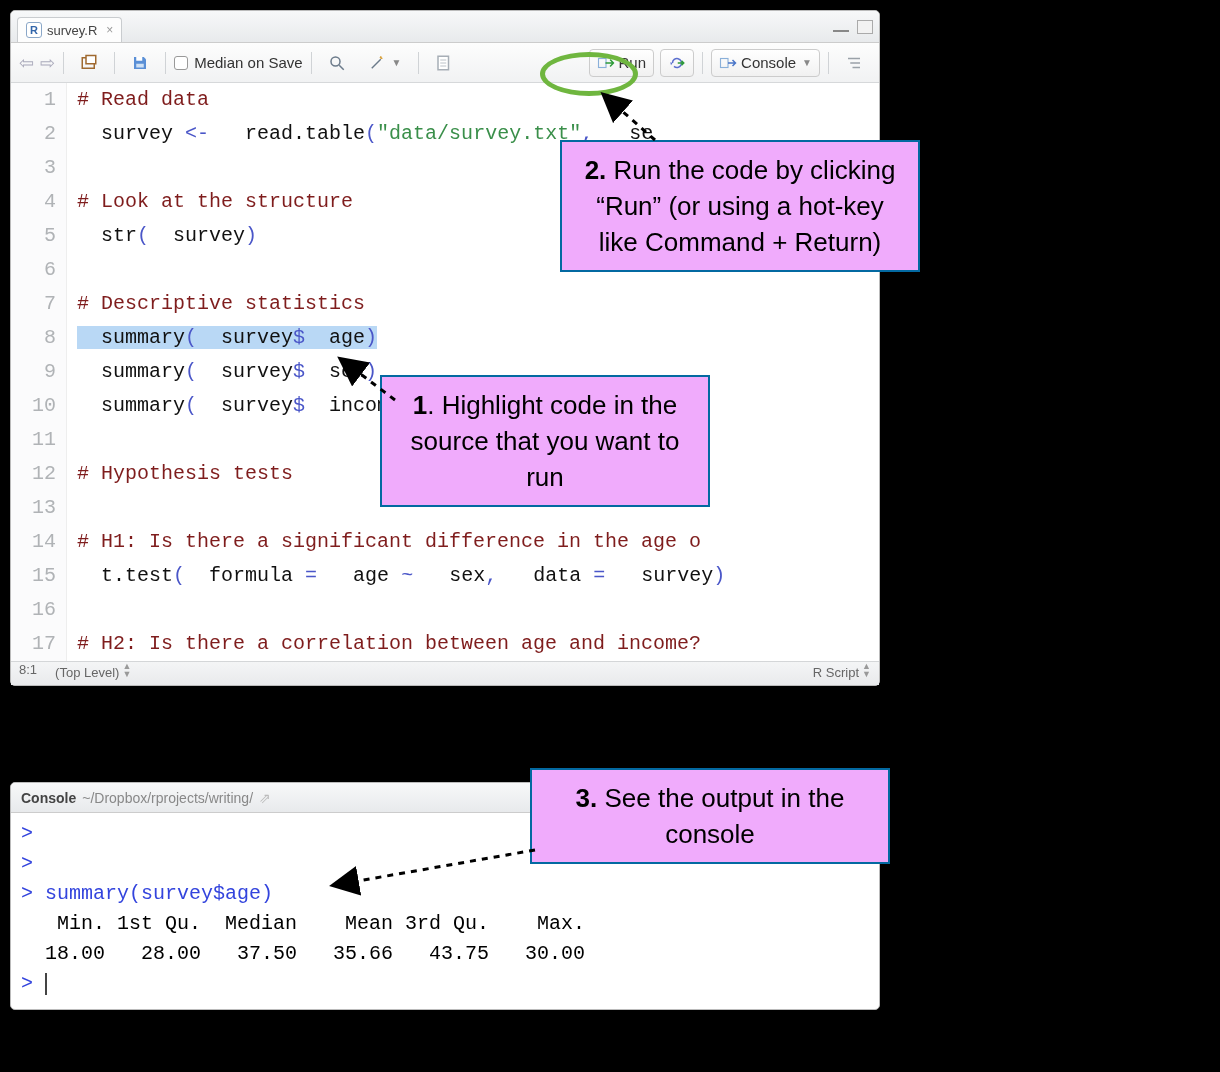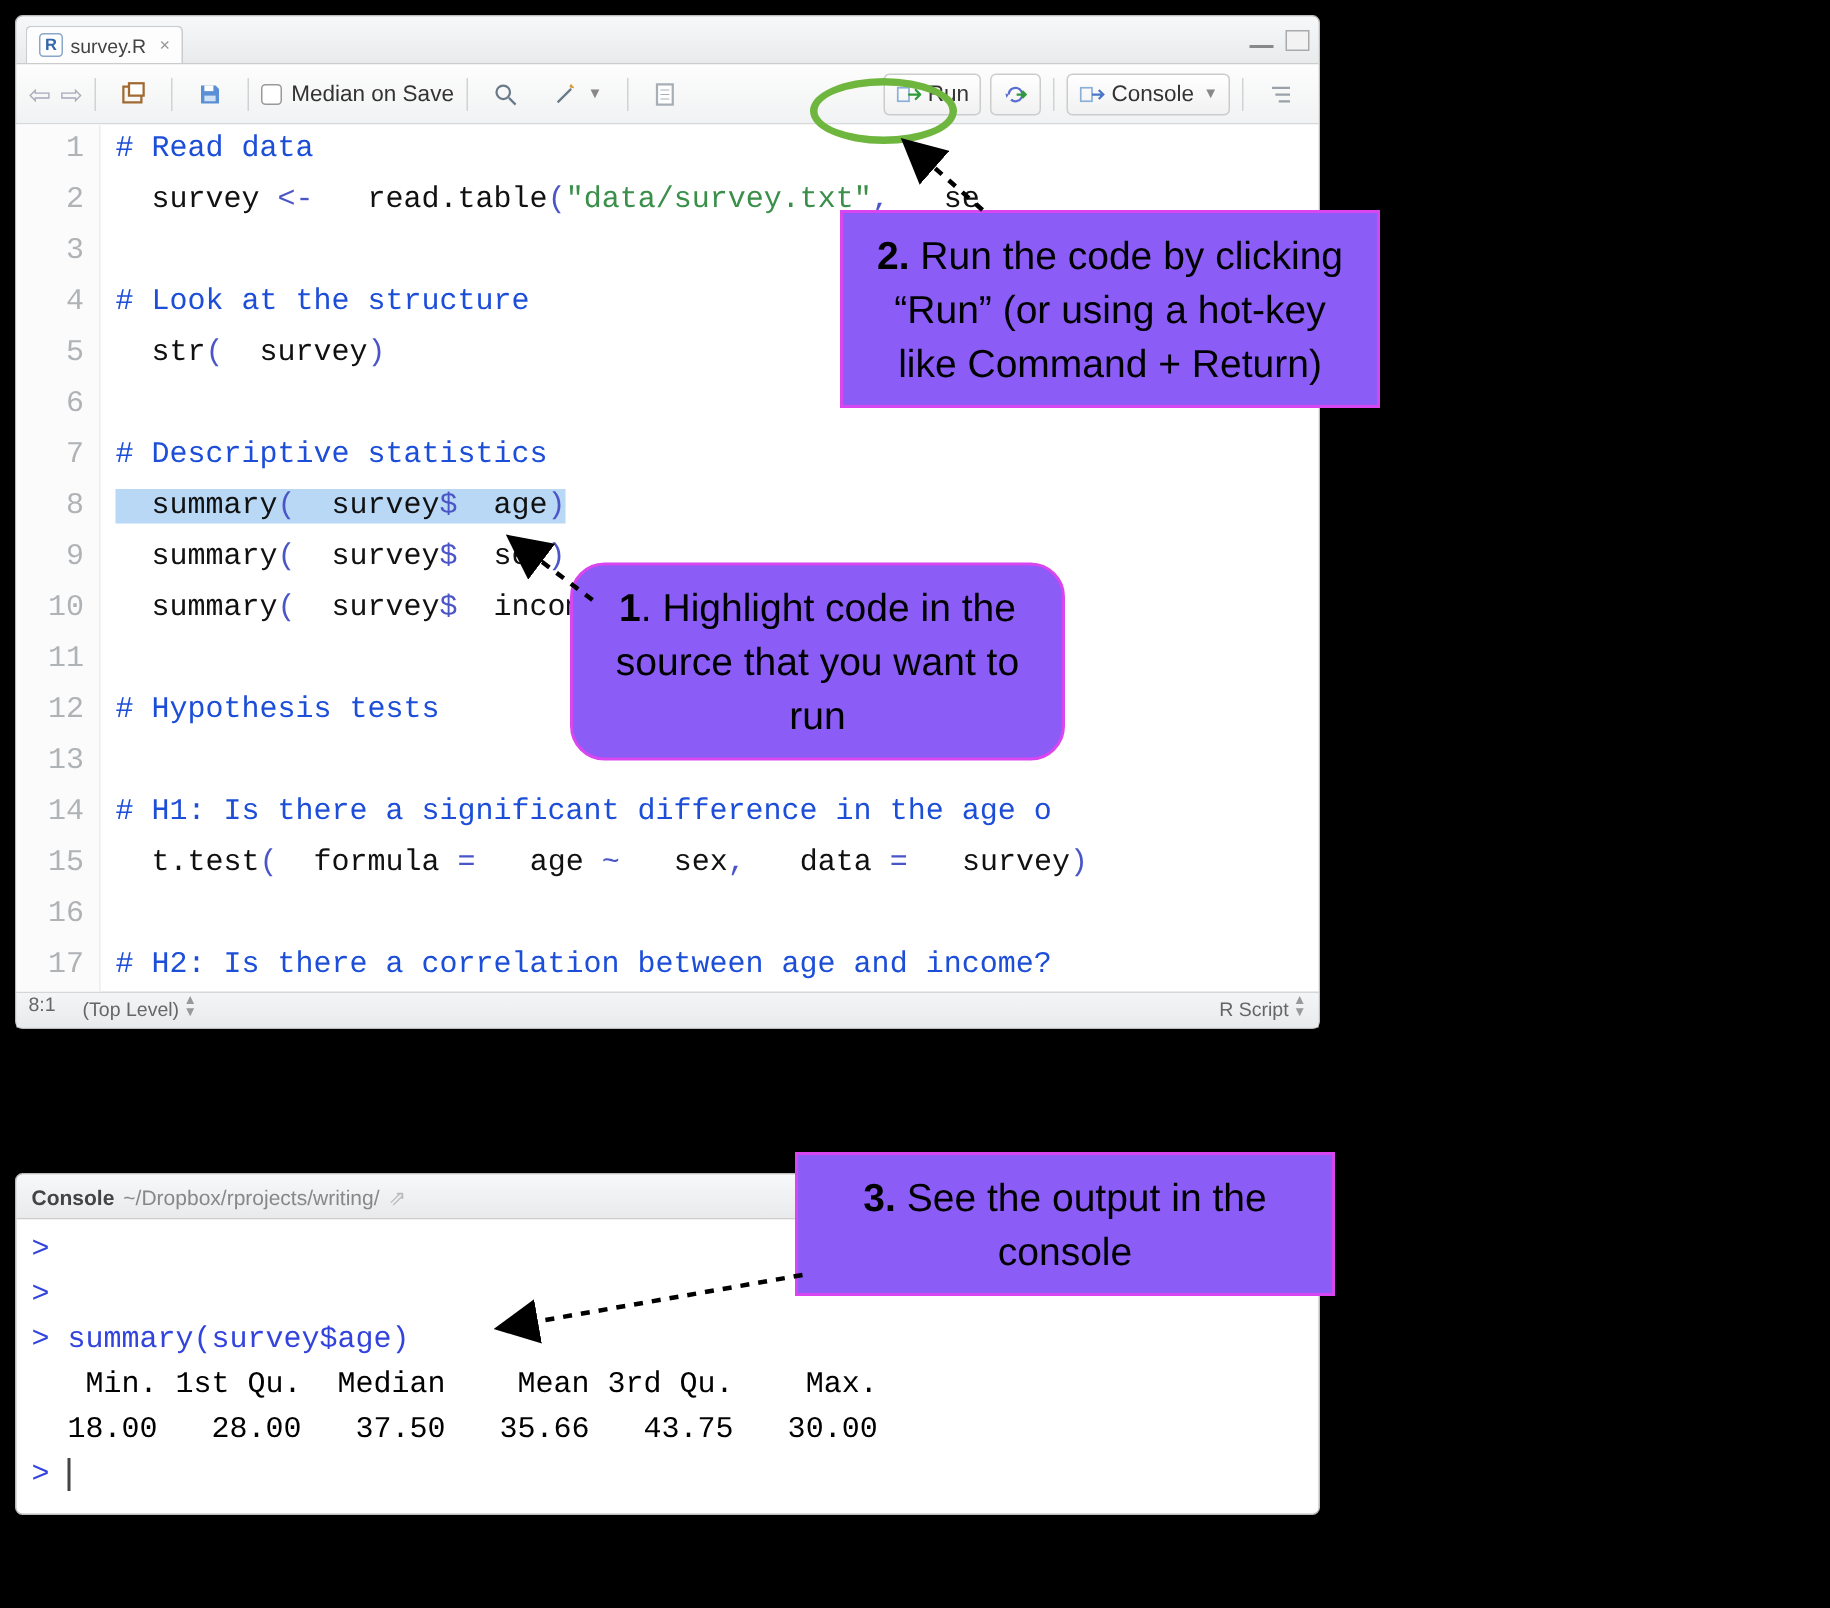--- a/index.html
+++ b/index.html
@@ -116,21 +116,21 @@
   width: 56px;
   text-align: right;
   padding-right: 10px;
   color: #b0b3b6;
   background: #fbfbfc;
   border-right: 1px solid #eee;
 }
 .gutter div { height: 34px; }
 .code { flex: 1; padding-left: 10px; white-space: pre; overflow: hidden; }
 .code-line { height: 34px; }
-.tok-comment { color: #1d4ed8; }
+.tok-comment { color: #7f1d1d; }
 .tok-str { color: #3a8f4a; }
 .tok-op { color: #4a56c8; }
 .tok-fn { color: #111; margin-left: 24px; }
 .tok-paren { color: #4a56c8; }
 .highlight { background: #b9d8f5; }
 
 
 .status-bar {
   height: 24px;
   background: linear-gradient(#f4f5f6, #e9eaec);
@@ -173,22 +173,22 @@
   line-height: 30px;
   padding: 6px 10px 10px 10px;
   white-space: pre;
 }
 .prompt { color: #3344dd; }
 .cursor { display: inline-block; width: 2px; height: 22px; background: #444; vertical-align: middle; }
 
 
 .callout {
   position: absolute;
-  background: #8b5cf6;
-  border: 2px solid #d946ef;
+  background: #f0abfc;
+  border: 2px solid #0369a1;
   padding: 10px 16px;
   font-size: 26px;
   line-height: 36px;
   text-align: center;
   color: #000;
 }
 .callout b { font-weight: bold; }
 
 
 .arrow-svg { position: absolute; pointer-events: none; }
@@ -332,21 +332,21 @@
     <span style="margin-left:6px; color:#bbb;">⇗</span>
   </div>
   <div class="console-body"><span class="prompt">&gt;</span>
 <span class="prompt">&gt;</span>
 <span class="prompt">&gt; </span><span class="prompt">summary(survey$age)</span>
 <span>   Min. 1st Qu.  Median    Mean 3rd Qu.    Max. </span>
 <span>  18.00   28.00   37.50   35.66   43.75   30.00 </span>
 <span class="prompt">&gt; </span><span class="cursor"></span></div>
 </div>
 
-<div class="callout" style="left:380px; top:375px; width:330px;border-radius:23px;">
+<div class="callout" style="left:380px; top:375px; width:330px;">
   <b>1</b><span>. Highlight code in the source that you want to run</span>
 </div>
 
 <div class="callout" style="left:560px; top:140px; width:360px;">
   <b>2.</b><span> Run the code by clicking “Run” (or using a hot-key like Command + Return)</span>
 </div>
 
 <div class="callout" style="left:530px; top:768px; width:360px;">
   <b>3.</b><span> See the output in the console</span>
 </div>

